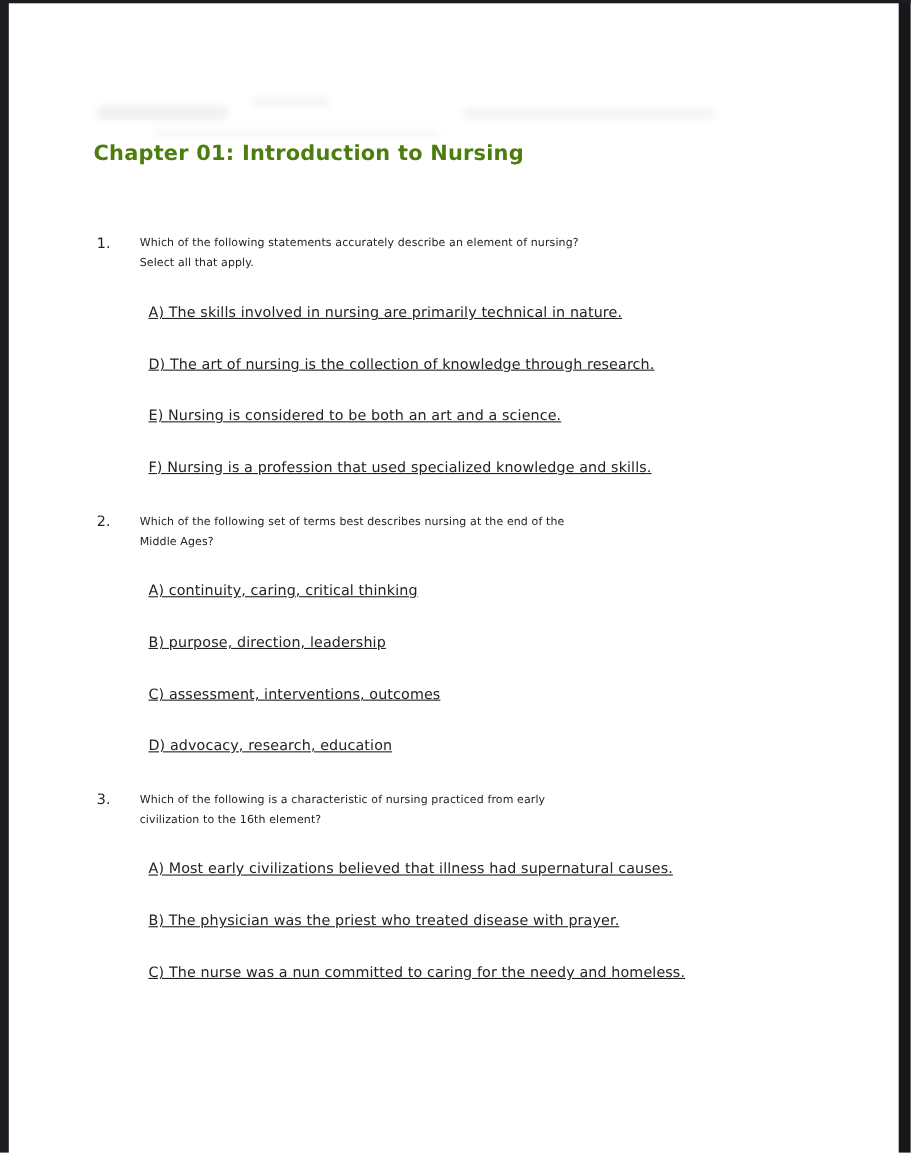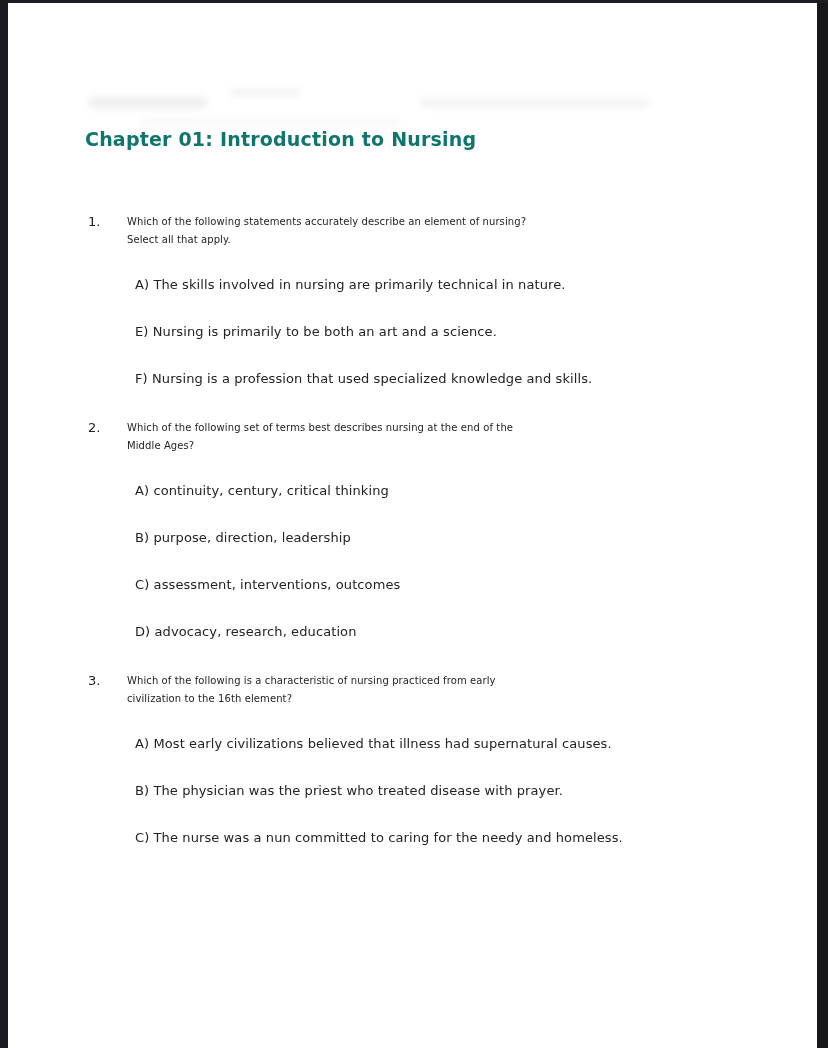--- a/index.html
+++ b/index.html
@@ -49,21 +49,21 @@
   .page {
     position: relative;
     padding: 0 60px 0 85px;
   }
   .doc-title {
     margin: 0;
     padding-top: 128px;
     font-size: 19px;
     line-height: 23px;
     font-weight: bold;
-    color: #0f766e;
+    color: #4d7c0f;
     letter-spacing: 0.2px;
   }
   .questions-list {
     margin: 0;
   }
   .question {
     margin-top: 33px;
   }
   .question:first-child {
     margin-top: 62px;
@@ -88,20 +88,21 @@
   }
   .options {
     margin-left: 50px;
   }
   .option {
     margin-top: 32px;
     font-size: 13px;
     line-height: 15px;
     color: #232323;
     letter-spacing: 0.1px;
+    text-decoration: underline;
   }
   .option:first-child {
     margin-top: 29px;
   }
 </style>
 </head>
 <body>
 
 <div class="edge-left"></div>
 <div class="edge-right"></div>
@@ -121,35 +122,36 @@
     <div class="question">
       <div class="q-row">
         <div class="q-num">1.</div>
         <div class="q-text">
           <div>Which of the following statements accurately describe an element of nursing?</div>
           <div>Select all that apply.</div>
         </div>
       </div>
       <div class="options">
         <div class="option">A) The skills involved in nursing are primarily technical in nature.</div>
-        <div class="option">E) Nursing is primarily to be both an art and a science.</div>
+        <div class="option">D) The art of nursing is the collection of knowledge through research.</div>
+        <div class="option">E) Nursing is considered to be both an art and a science.</div>
         <div class="option">F) Nursing is a profession that used specialized knowledge and skills.</div>
       </div>
     </div>
 
     <div class="question">
       <div class="q-row">
         <div class="q-num">2.</div>
         <div class="q-text">
           <div>Which of the following set of terms best describes nursing at the end of the</div>
           <div>Middle Ages?</div>
         </div>
       </div>
       <div class="options">
-        <div class="option">A) continuity, century, critical thinking</div>
+        <div class="option">A) continuity, caring, critical thinking</div>
         <div class="option">B) purpose, direction, leadership</div>
         <div class="option">C) assessment, interventions, outcomes</div>
         <div class="option">D) advocacy, research, education</div>
       </div>
     </div>
 
     <div class="question">
       <div class="q-row">
         <div class="q-num">3.</div>
         <div class="q-text">

